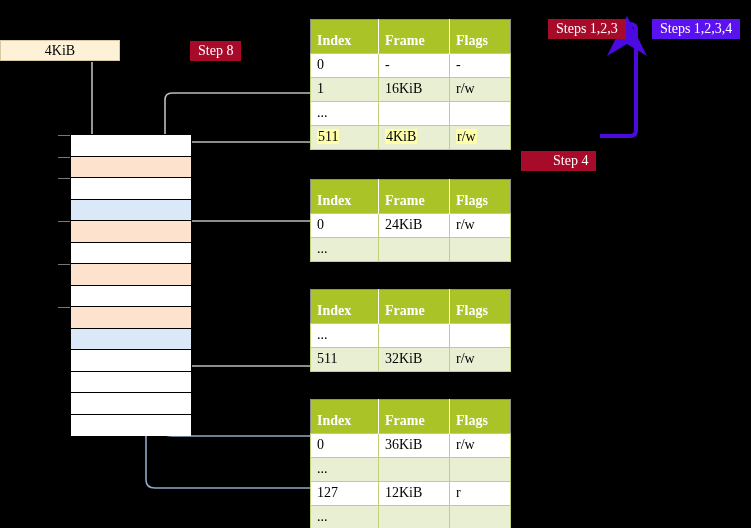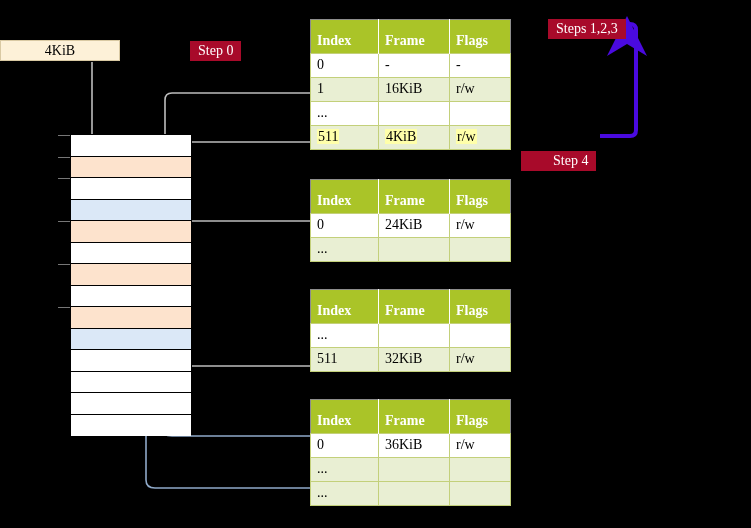--- a/index.html
+++ b/index.html
@@ -165,23 +165,24 @@
 
     <path d="M310,488 L155,488 Q146,488 146,480 L146,470 L146,330" stroke="#8fa9c9" stroke-width="1.6" fill="none" marker-end="url(#ah-blue)"></path>
 
     <path d="M600,136 L630,136 Q636,136 636,130 L636,30 Q636,24 630,24 L627,24" stroke="#4a0ae0" stroke-width="4" fill="none" marker-end="url(#ah-violet)"></path>
   </svg>
 
   <div class="abs frame-box">
     <span>4KiB</span>
   </div>
 
-  <div class="abs badge badge-red" id="badge-step0">Step 0</div>
+  <div class="abs badge badge-red" id="badge-step0">Step 8</div>
   <div class="abs badge badge-red" id="badge-step4">Step 4</div>
   <div class="abs badge badge-red" id="badge-steps123">Steps 1,2,3</div>
+  <div class="abs badge badge-blue" id="badge-steps1234">Steps 1,2,3,4</div>
 
   <div class="abs" id="memory-column">
       <div class="mem-row mem-white" style="top: 0px;"></div>
       <div class="mem-row mem-orange" style="top: 21.5px;"></div>
       <div class="mem-row mem-white" style="top: 43px;"></div>
       <div class="mem-row mem-blue" style="top: 64.5px;"></div>
       <div class="mem-row mem-orange" style="top: 86px;"></div>
       <div class="mem-row mem-white" style="top: 107.5px;"></div>
       <div class="mem-row mem-orange" style="top: 129px;"></div>
       <div class="mem-row mem-white" style="top: 150.5px;"></div>
@@ -285,20 +286,25 @@
           <tr class="odd">
             <td class="col-index">0</td>
             <td class="col-frame">36KiB</td>
             <td class="col-flags">r/w</td>
           </tr>
           <tr class="even">
             <td class="col-index">...</td>
             <td class="col-frame">&nbsp;</td>
             <td class="col-flags">&nbsp;</td>
           </tr>
+          <tr class="odd">
+            <td class="col-index">127</td>
+            <td class="col-frame">12KiB</td>
+            <td class="col-flags">r</td>
+          </tr>
           <tr class="even">
             <td class="col-index">...</td>
             <td class="col-frame">&nbsp;</td>
             <td class="col-flags">&nbsp;</td>
           </tr>
         </tbody>
       </table>
     </div>
 
 </div>

